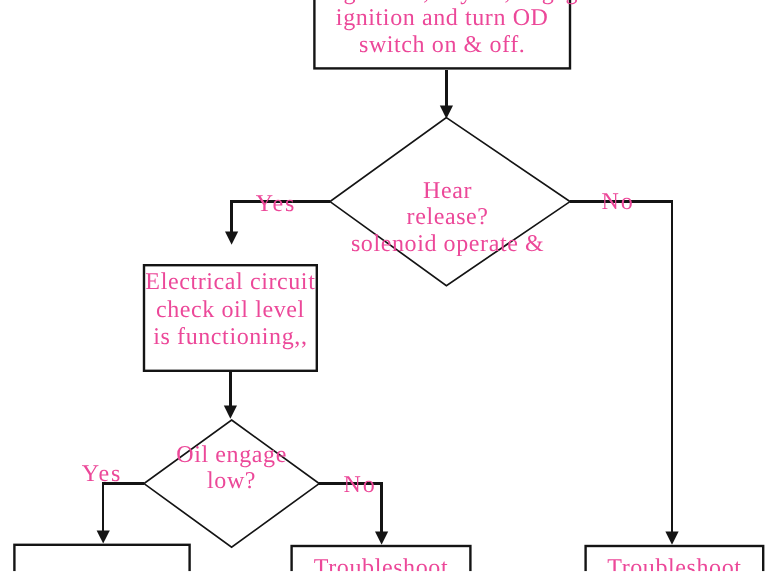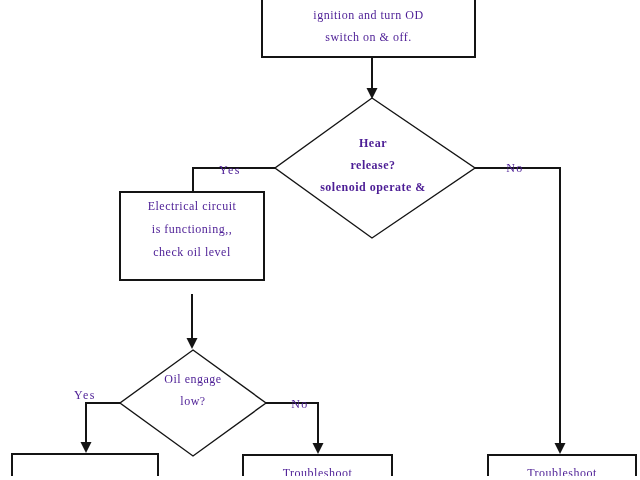--- a/index.html
+++ b/index.html
@@ -4,22 +4,22 @@
 <style>
   * { box-sizing: border-box; }
   html, body { margin: 0; padding: 0; background: #ffffff; }
   .canvas {
     position: relative;
     width: 640px;
     height: 476px;
     overflow: hidden;
     background: #ffffff;
     font-family: "Liberation Serif", "DejaVu Serif", serif;
-    color: #4c1d95;
-    font-size: 12px;
+    color: #ec4899;
+    font-size: 20px;
   }
   .lines-layer {
     position: absolute;
     left: 0; top: 0;
     width: 640px; height: 480px;
   }
   .box {
     position: absolute;
     border: 2px solid #141414;
     background: #ffffff;
@@ -27,30 +27,30 @@
   }
   .box .line,
   .dlabel .line {
     width: 100%;
     text-align: center;
     line-height: 22px;
     letter-spacing: 0.5px;
     white-space: nowrap;
   }
   .box-start      { left: 261px; top: -26px; width: 215px; height: 84px; }
-  .box-electrical { left: 119px; top: 191px; width: 146px; height: 90px; padding-top: 2px; }
+  .box-electrical { left: 119px; top: 220px; width: 146px; height: 90px; padding-top: 2px; }
   .box-electrical .line { line-height: 23px; }
   .box-bottom-left  { left: 11px;  top: 453px; width: 148px; height: 60px; }
   .box-trouble-mid  { left: 242px; top: 454px; width: 151px; height: 58px; }
   .box-trouble-right{ left: 487px; top: 454px; width: 150px; height: 58px; }
   .dlabel {
     position: absolute;
     text-align: center;
   }
-  .dlabel-hear { left: 273px; top: 132px; width: 200px; font-weight: bold; }
+  .dlabel-hear { left: 273px; top: 148px; width: 200px; }
   .dlabel-oil  { left: 118px; top: 368px; width: 150px; }
   .elabel {
     position: absolute;
     text-align: center;
     letter-spacing: 1.5px;
     line-height: 20px;
     width: 54px;
     margin-top: 20px;
   }
   .elabel-yes1 { left: 203px; top: 140px; }
@@ -84,22 +84,22 @@
   </svg>
 
   <div class="box box-start">
     <div class="line">Engine off, key on, engage</div>
     <div class="line">ignition and turn OD</div>
     <div class="line">switch on &amp; off.</div>
   </div>
 
   <div class="box box-electrical">
     <div class="line">Electrical circuit</div>
+    <div class="line">check oil level</div>
     <div class="line">is functioning,,</div>
-    <div class="line">check oil level</div>
   </div>
 
   <div class="box box-bottom-left"></div>
 
   <div class="box box-trouble-mid">
     <div class="line">Troubleshoot</div>
   </div>
 
   <div class="box box-trouble-right">
     <div class="line">Troubleshoot</div>

